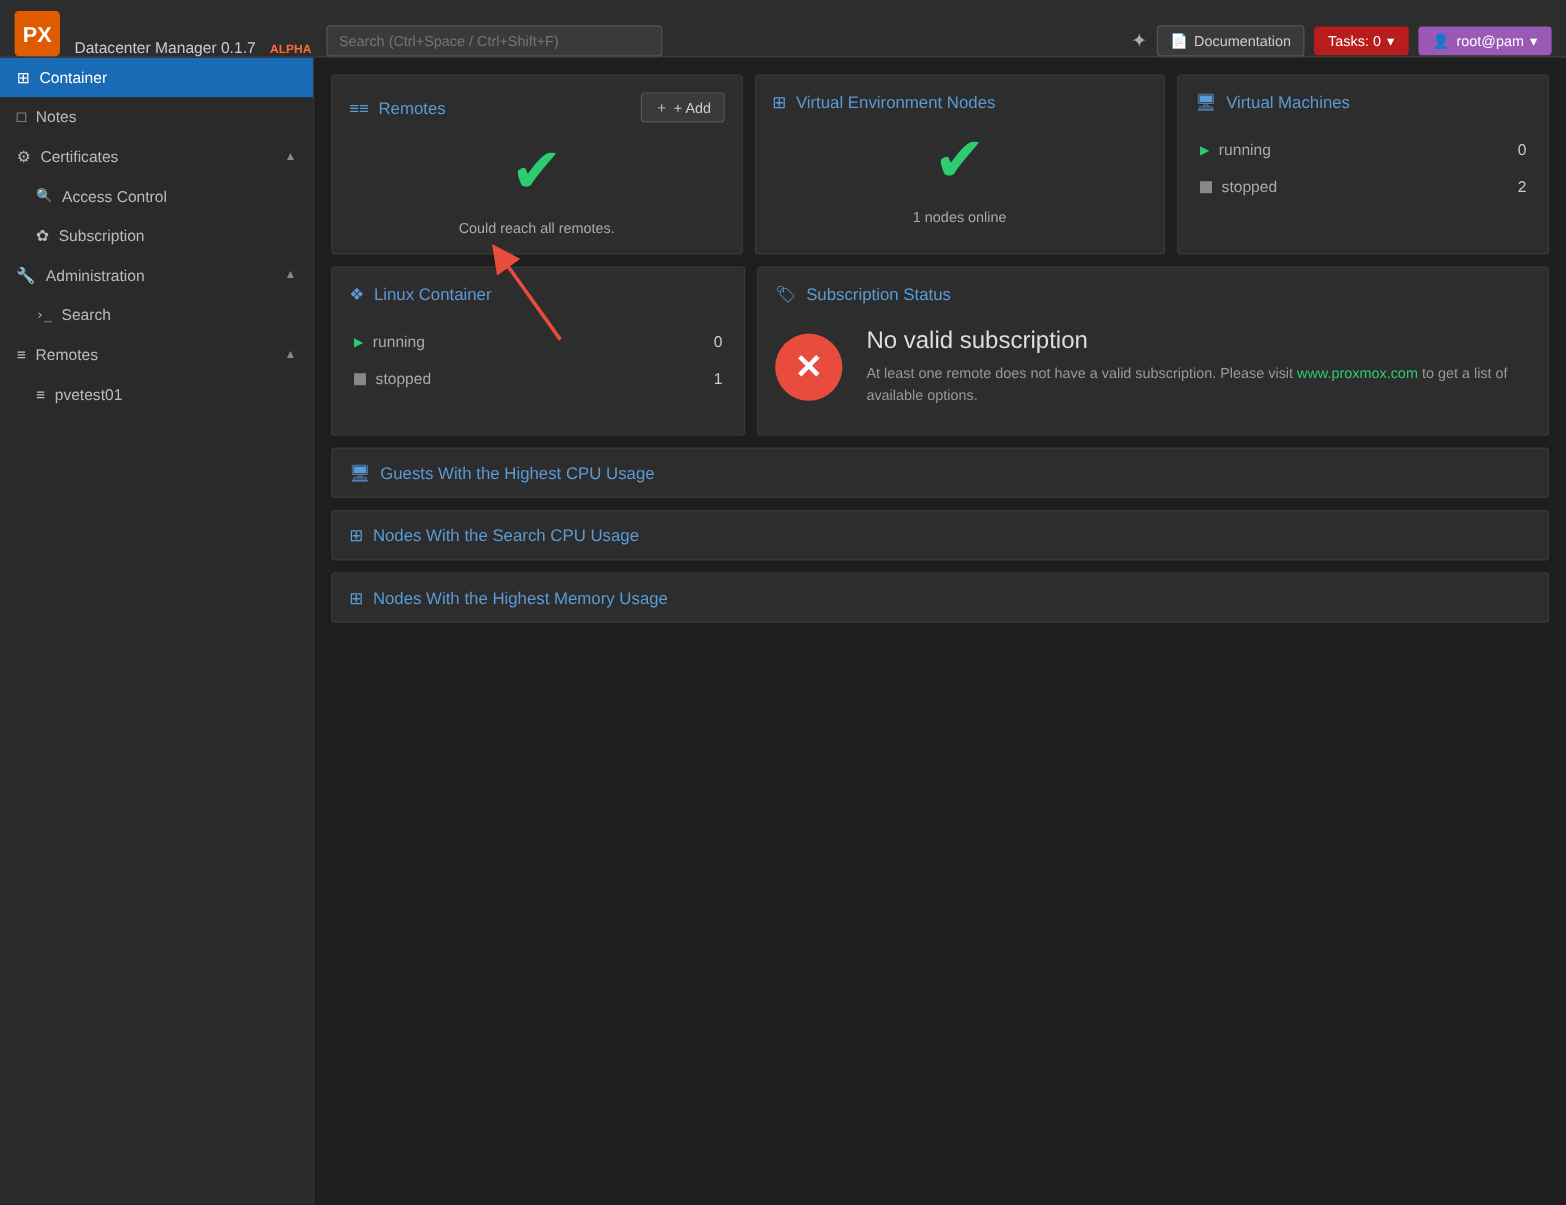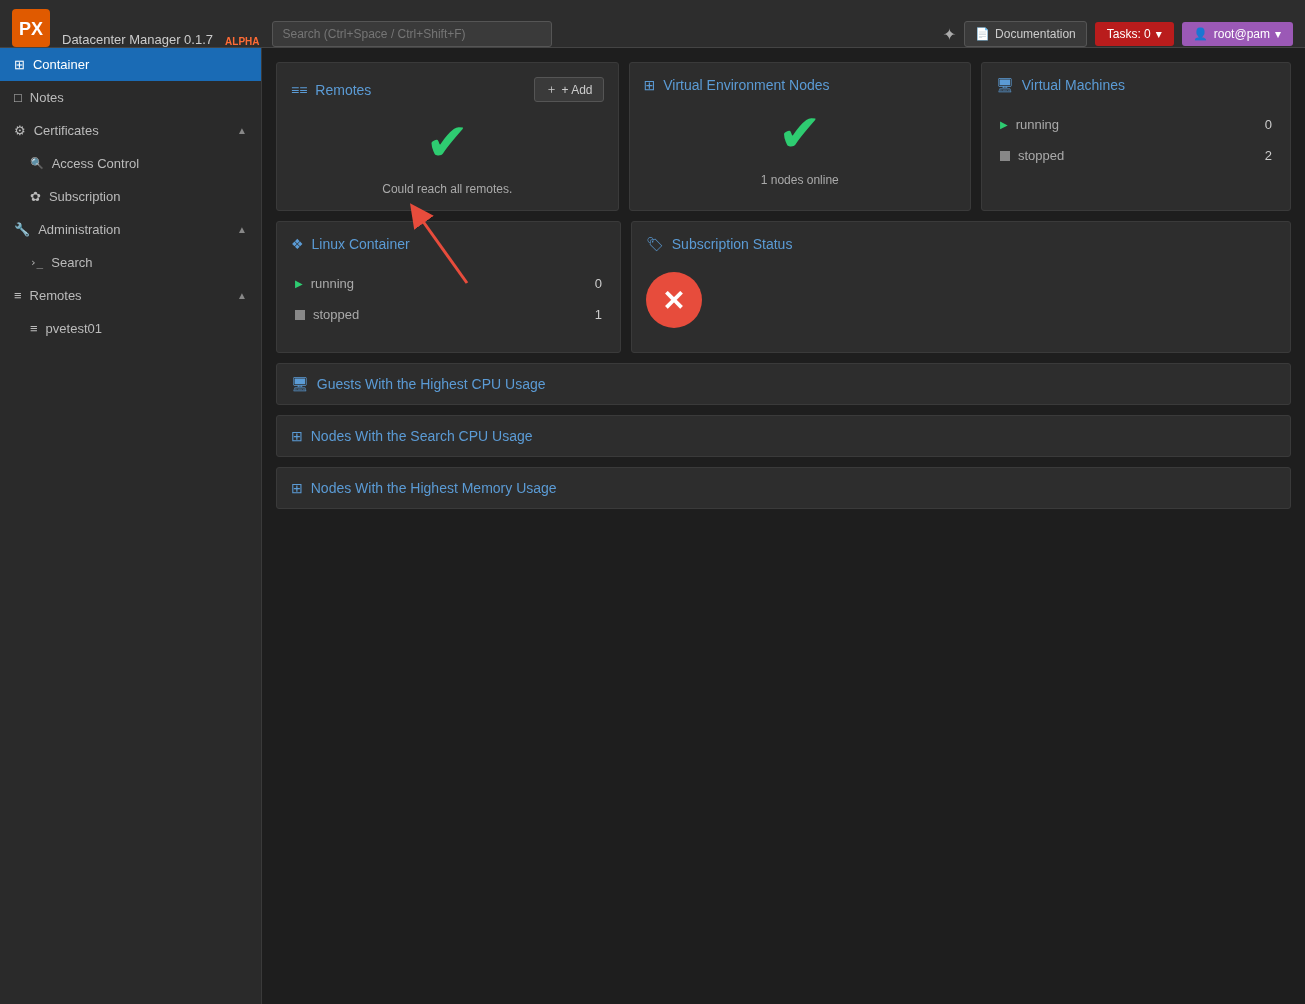--- a/index.html
+++ b/index.html
@@ -244,20 +244,28 @@
 
       <div class="card" style="flex:2;">
         <div class="card-header">
           <div class="card-title">
             <span>🏷</span>
             <span>Subscription Status</span>
           </div>
         </div>
         <div class="sub-card-body">
           <div class="error-icon">✕</div>
+          <div class="sub-text-area">
+            <h3>No valid subscription</h3>
+            <p>
+              <span>At least one remote does not have a valid subscription. Please visit</span>
+              <a class="sub-link" href="#"><span>www.proxmox.com</span></a>
+              <span>to get a list of available options.</span>
+            </p>
+          </div>
         </div>
       </div>
     </div>
 
     <div class="section-card">
       <div class="section-title">
         <span>🖥</span>
         <span>Guests With the Highest CPU Usage</span>
       </div>
     </div>

